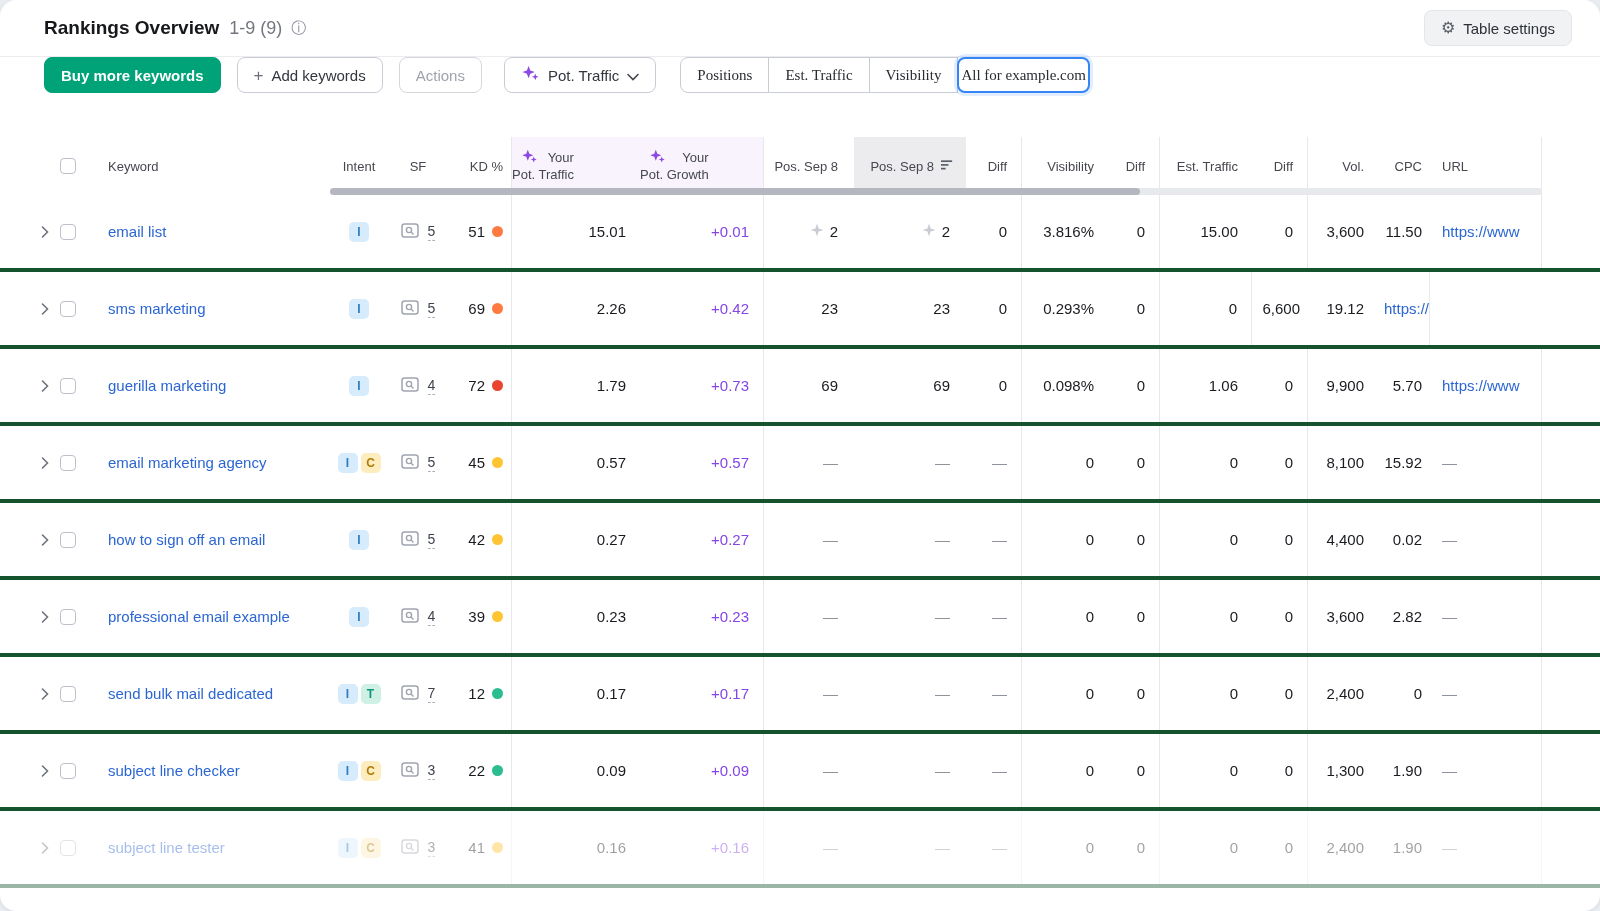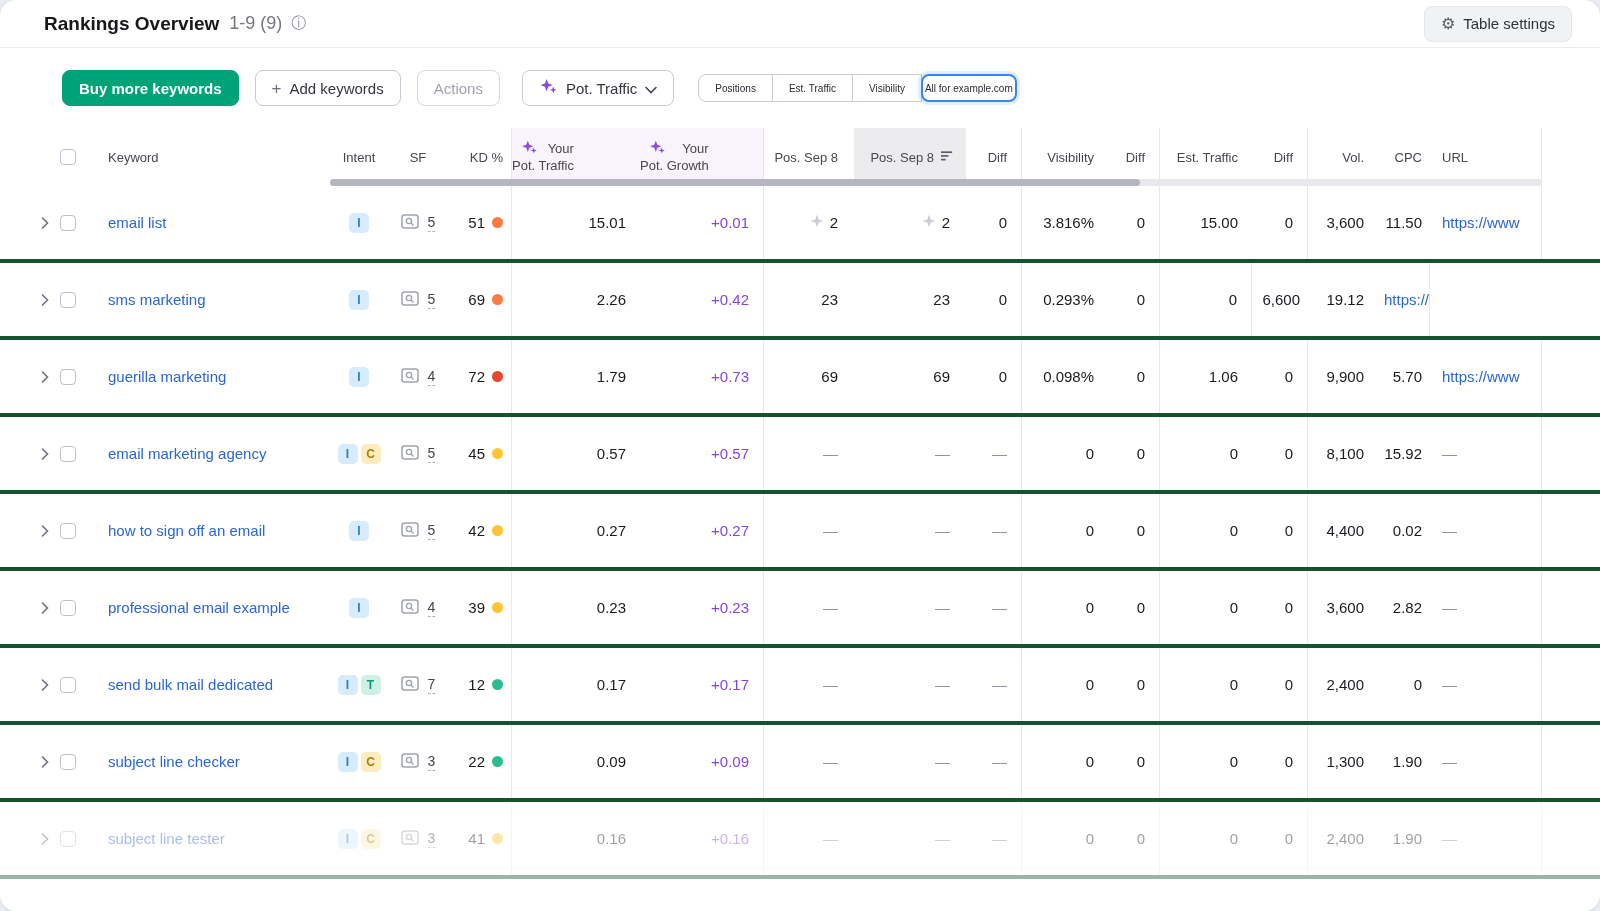--- a/index.html
+++ b/index.html
@@ -10,38 +10,38 @@
     color:#1a1b20;
     overflow:hidden;
   }
   .card {
     position:absolute; left:0; top:0; width:1600px; height:911px;
     background:#fff; border-radius:16px; overflow:hidden;
     box-shadow:0 1px 4px rgba(20,25,40,.08);
   }
 
   
-  .title-bar{height:48px;display:flex;align-items:center;padding:0 28px 0 44px;border-bottom:1px solid #ececf0;}
+  .title-bar{height:57px;display:flex;align-items:center;padding:0 28px 0 44px;border-bottom:1px solid #ececf0;}
   .title-bar h1{font-size:19px;font-weight:700;color:#17181c;}
   .count{font-size:18px;color:#73767f;margin-left:10px;}
   .info{font-size:15px;color:#8a8e99;margin-left:9px;cursor:pointer;}
   .spacer{flex:1;}
   .settings-btn{display:flex;align-items:center;gap:8px;height:36px;padding:0 16px;border:1px solid #e3e5e9;background:#f1f2f4;border-radius:8px;font-size:15px;color:#2f3138;font-family:inherit;cursor:pointer;}
   .gear{font-size:16px;color:#5b5e66;line-height:1;}
 
   
-  .toolbar{height:80px;display:flex;align-items:center;padding:0 28px 0 44px;margin-left:18px;}
+  .toolbar{height:80px;display:flex;padding:0 28px 0 44px;}
   .btn{height:36px;display:inline-flex;align-items:center;gap:8px;padding:0 16px;border-radius:8px;font-size:15px;font-family:inherit;background:#fff;border:1px solid #c8ccd4;color:#33363e;cursor:pointer;white-space:nowrap;}
   .btn-buy{background:var(--green,#00a277);border-color:var(--green,#00a277);color:#fff;font-weight:600;}
   .btn-add{margin-left:16px;}
   .btn-add .plus{color:#6a6e78;font-size:17px;font-weight:400;line-height:1;}
   .btn-actions{margin-left:16px;color:#9fa3ad;border-color:#d4d7dc;}
   .btn-dropdown{margin-left:22px;}
   .segments{display:flex;margin-left:24px;}
-  .seg{position:relative;height:28px;display:inline-flex;align-items:center;padding:0 16px;background:#fff;border:1px solid #c8ccd4;font-size:10px;color:#2a2c33;font-family:Liberation Sans, sans-serif;cursor:pointer;margin-left:-1px;white-space:nowrap;}
+  .seg{position:relative;height:36px;display:inline-flex;align-items:center;padding:0 16px;background:#fff;border:1px solid #c8ccd4;font-size:15px;color:#2a2c33;font-family:Liberation Serif, serif;cursor:pointer;margin-left:-1px;white-space:nowrap;}
   .seg:first-child{border-radius:8px 0 0 8px;margin-left:0;}
   .seg:last-child{border-radius:0 8px 8px 0;}
   .seg.selected{border:2px solid var(--blue-selected,#3585f7);border-radius:8px;z-index:2;box-shadow:0 0 0 3px rgba(53,133,247,.14);padding:0 2px;}
 
   
   .table{position:relative;}
   .trow{display:grid;grid-template-columns:34px 28px 248px 58px 60px 64px 128px 124px 90px 112px 56px 86px 52px 92px 56px 64px 58px 112px;padding-left:20px;}
   .b-r{border-right:1px solid #e7e8ec;}
 
   .thead{height:58px;font-size:13px;color:#46484f;}

